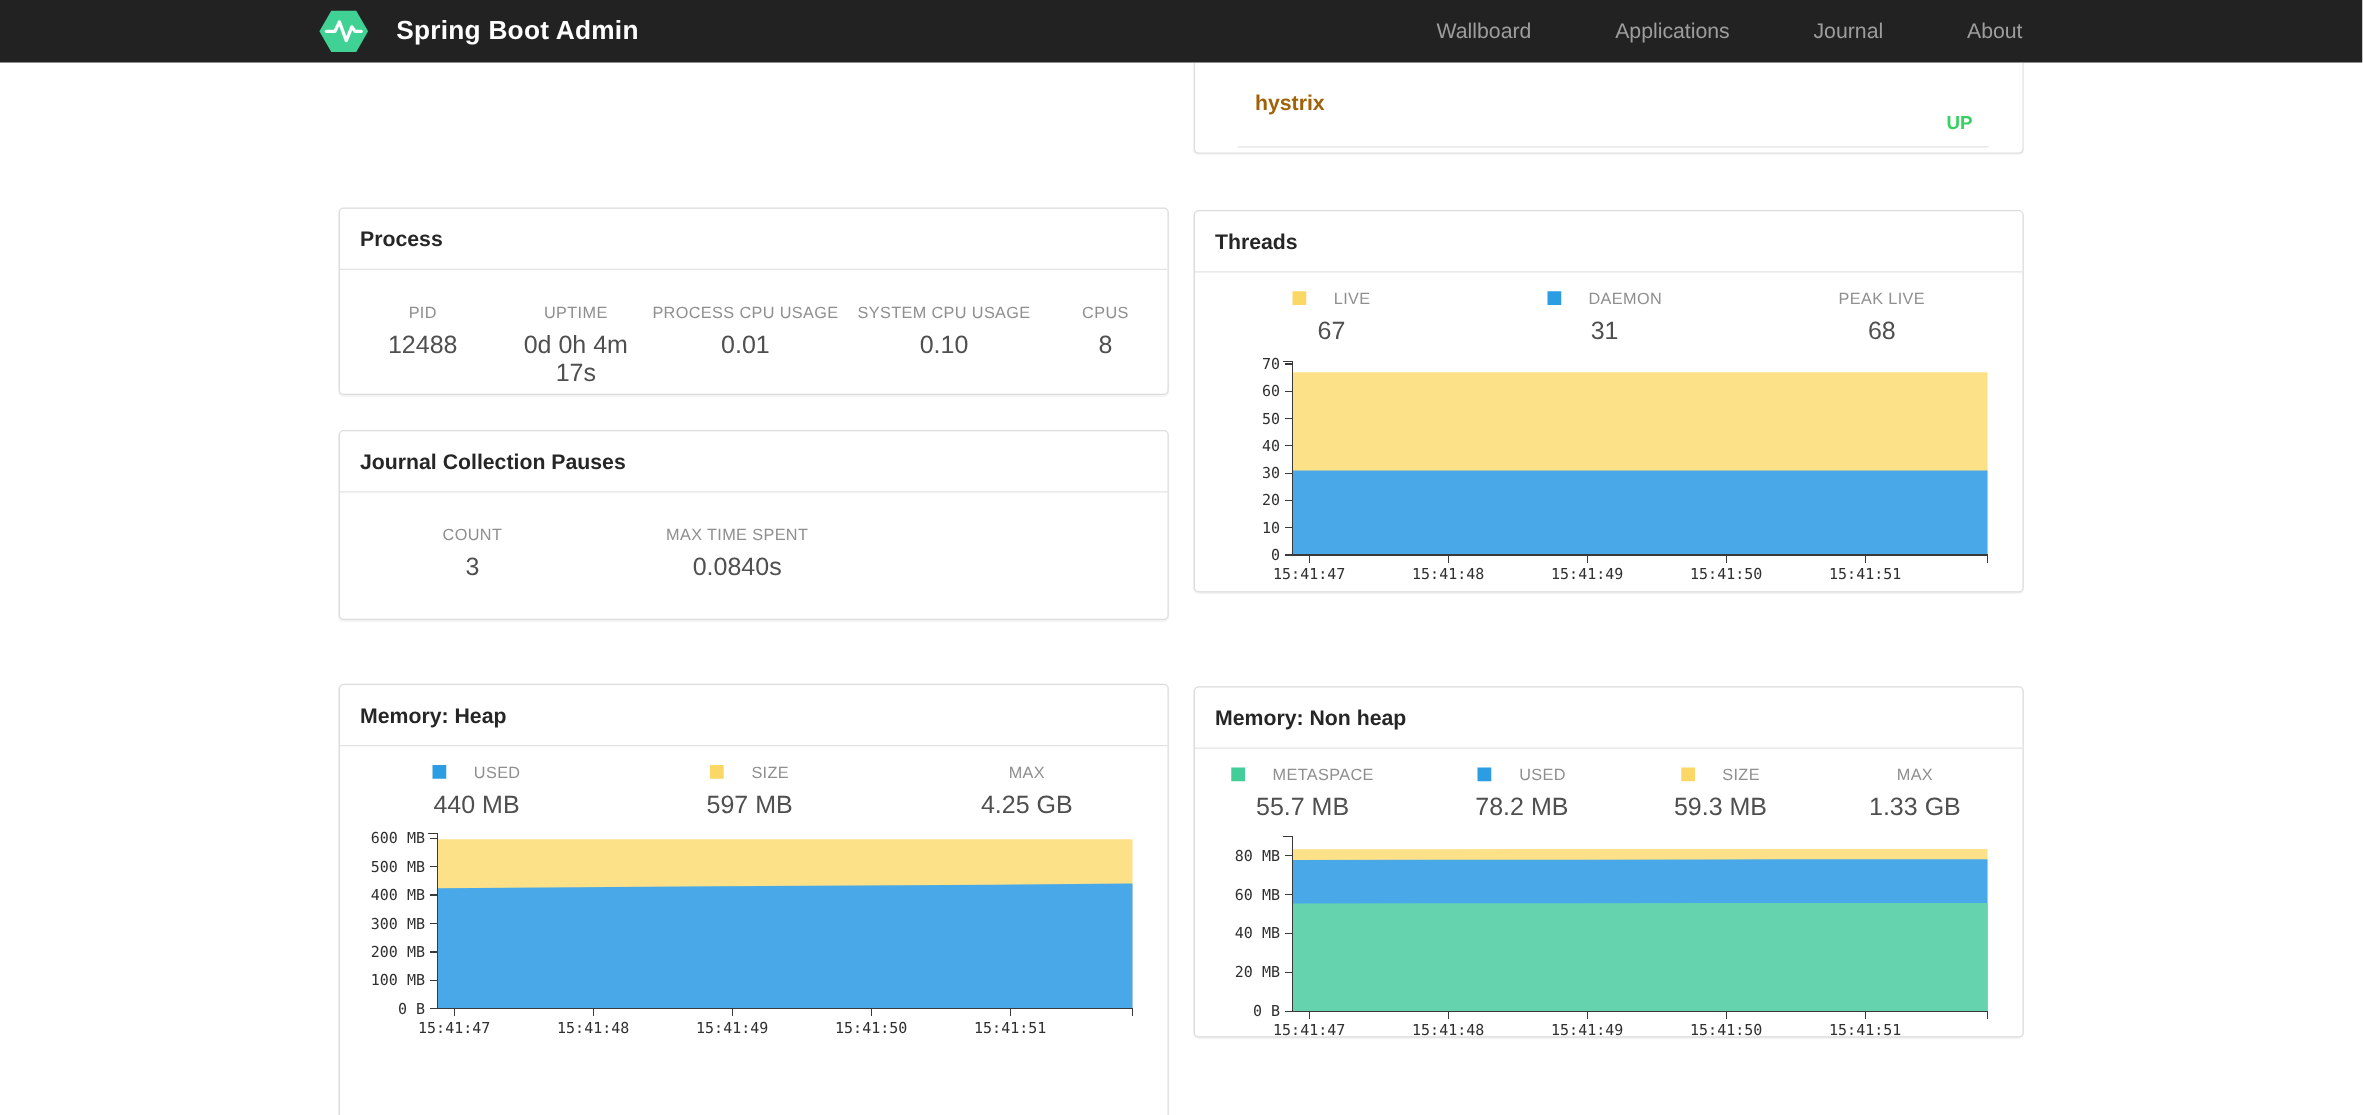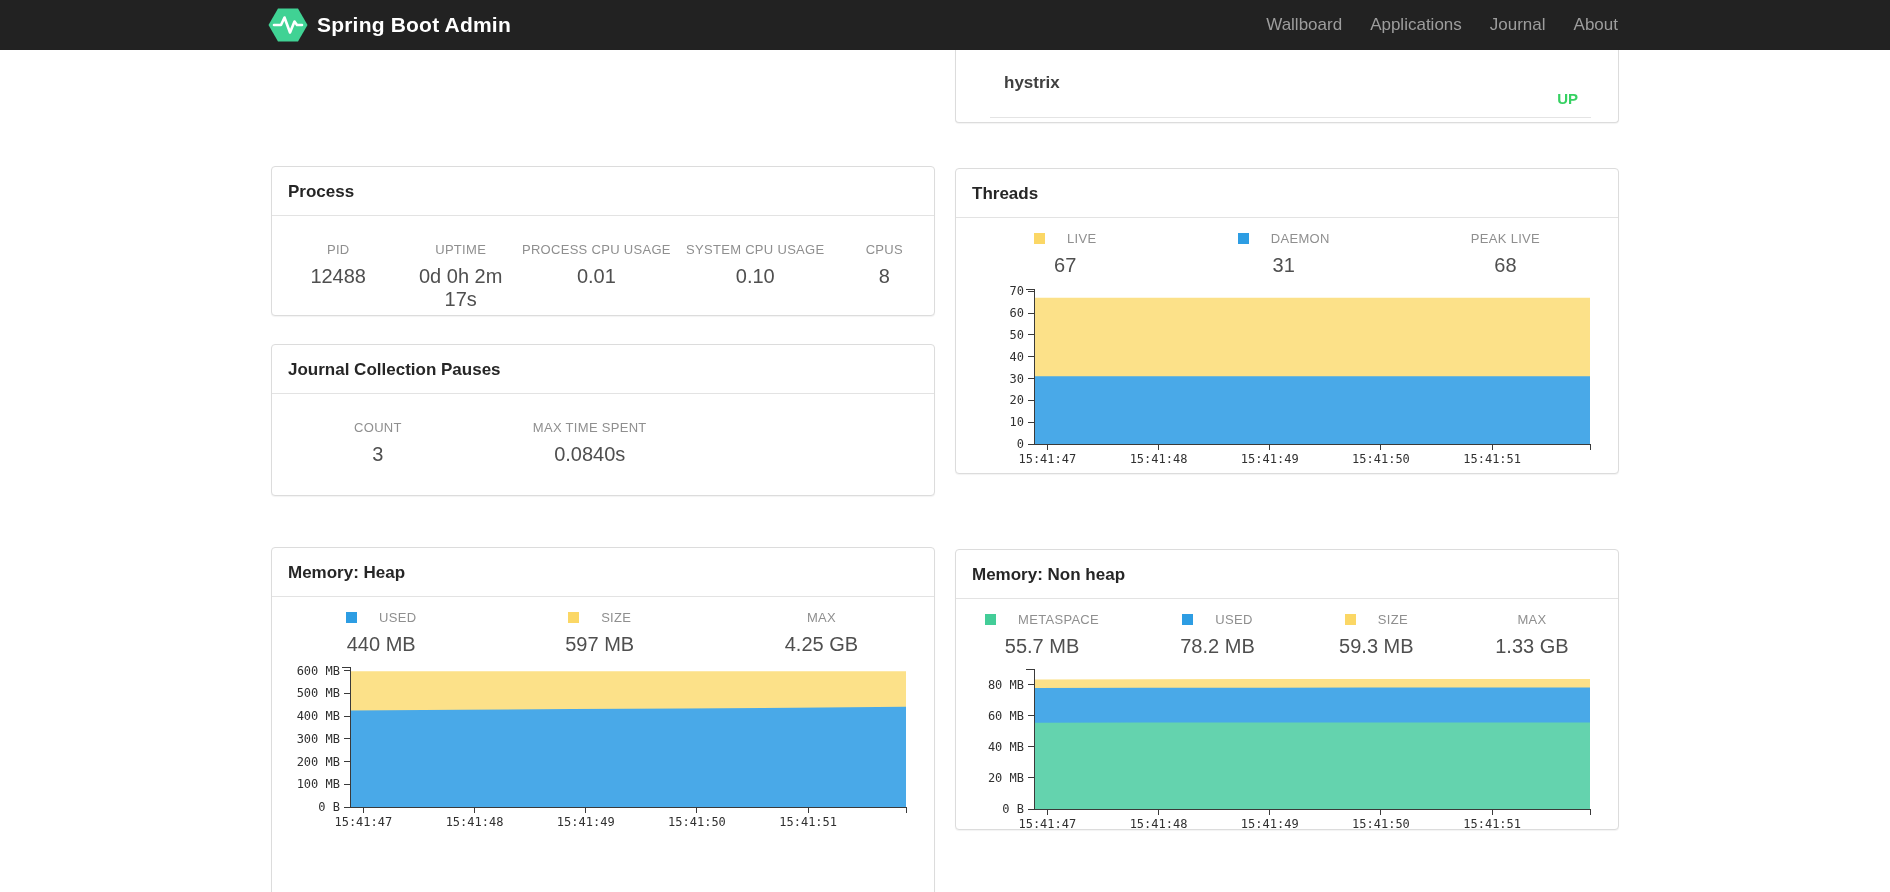--- a/index.html
+++ b/index.html
@@ -1,41 +1,41 @@
 <!DOCTYPE html>
 <html><head>
 <meta charset="utf-8">
 <style>
   * { box-sizing: border-box; margin: 0; padding: 0; }
   html, body { background: #ffffff; width: 1890px; height: 892px; overflow: hidden;
     font-family: "Liberation Sans", sans-serif; }
 
   
   .navbar { position: relative; height: 50px; background: #222222; }
-  .brand { position: absolute; left: 268px; top: 0; height: 50px; display: flex; align-items: center; gap: 9px; }
+  .brand { position: absolute; left: 255px; top: 0; height: 50px; display: flex; align-items: center; gap: 22px; }
   .brand-logo { width: 40px; height: 40px; display: block; }
   .brand-title { color: #ffffff; font-size: 21px; font-weight: bold; letter-spacing: 0.2px; }
-  .nav-links { position: absolute; right: 272px; top: 0; height: 50px; display: flex; align-items: flex-end; }
+  .nav-links { position: absolute; right: 272px; top: 0; height: 50px; display: flex; align-items: flex-end; gap: 39px; }
   .nav-link { color: #9d9d9d; font-size: 17px; padding: 0 14px; height: 50px; line-height: 50px; cursor: pointer; }
   .nav-link:last-child { padding-right: 0; }
 
   
   .container { width: 1348px; margin: 0 auto; display: flex; gap: 20px; align-items: flex-start; }
   .col { flex: 1; min-width: 0; display: flex; flex-direction: column; }
 
   .panel { background: #fff; border: 1px solid #dcdcdc; border-radius: 4px;
     box-shadow: 0 1px 1px rgba(0,0,0,0.05); }
   .panel-heading { padding: 15px 16px 13px 16px; font-size: 17px; font-weight: bold;
     color: #262626; border-bottom: 1px solid #e3e3e3; }
 
   
   .panel-hystrix { height: 73px; border-top: none; border-radius: 0 0 4px 4px; }
   .app-row { display: flex; justify-content: space-between; align-items: center;
     padding: 8px 40px 10px 48px; }
-  .app-name { font-size: 17px; font-weight: bold; color: #404040; cursor: pointer; }
+  .app-name { font-size: 17px; font-weight: bold; color: #a16207; cursor: pointer; }
   .app-status { font-size: 15px; font-weight: bold; }
   .app-sep { border-bottom: 1px solid #e4e4e4; margin: 0 27px 0 34px; }
 
   .panel-process { margin-top: 116px; height: 150px; }
   .panel-gc      { margin-top: 28px;  height: 152px; }
   .panel-heap    { margin-top: 51px;  height: 351px; }
   .panel-threads { margin-top: 45px;  height: 306px; }
   .panel-nonheap { margin-top: 75px;  height: 281px; }
 
   
@@ -85,21 +85,21 @@
           <div class="stat">
             <div class="stat-label">
               <span>PID</span>
             </div>
             <div class="stat-value">12488</div>
           </div>
           <div class="stat">
             <div class="stat-label">
               <span>UPTIME</span>
             </div>
-            <div class="stat-value">0d 0h 2m 17s</div>
+            <div class="stat-value">0d 0h 4m 17s</div>
           </div>
           <div class="stat">
             <div class="stat-label">
               <span>PROCESS CPU USAGE</span>
             </div>
             <div class="stat-value">0.01</div>
           </div>
           <div class="stat">
             <div class="stat-label">
               <span>SYSTEM CPU USAGE</span>

